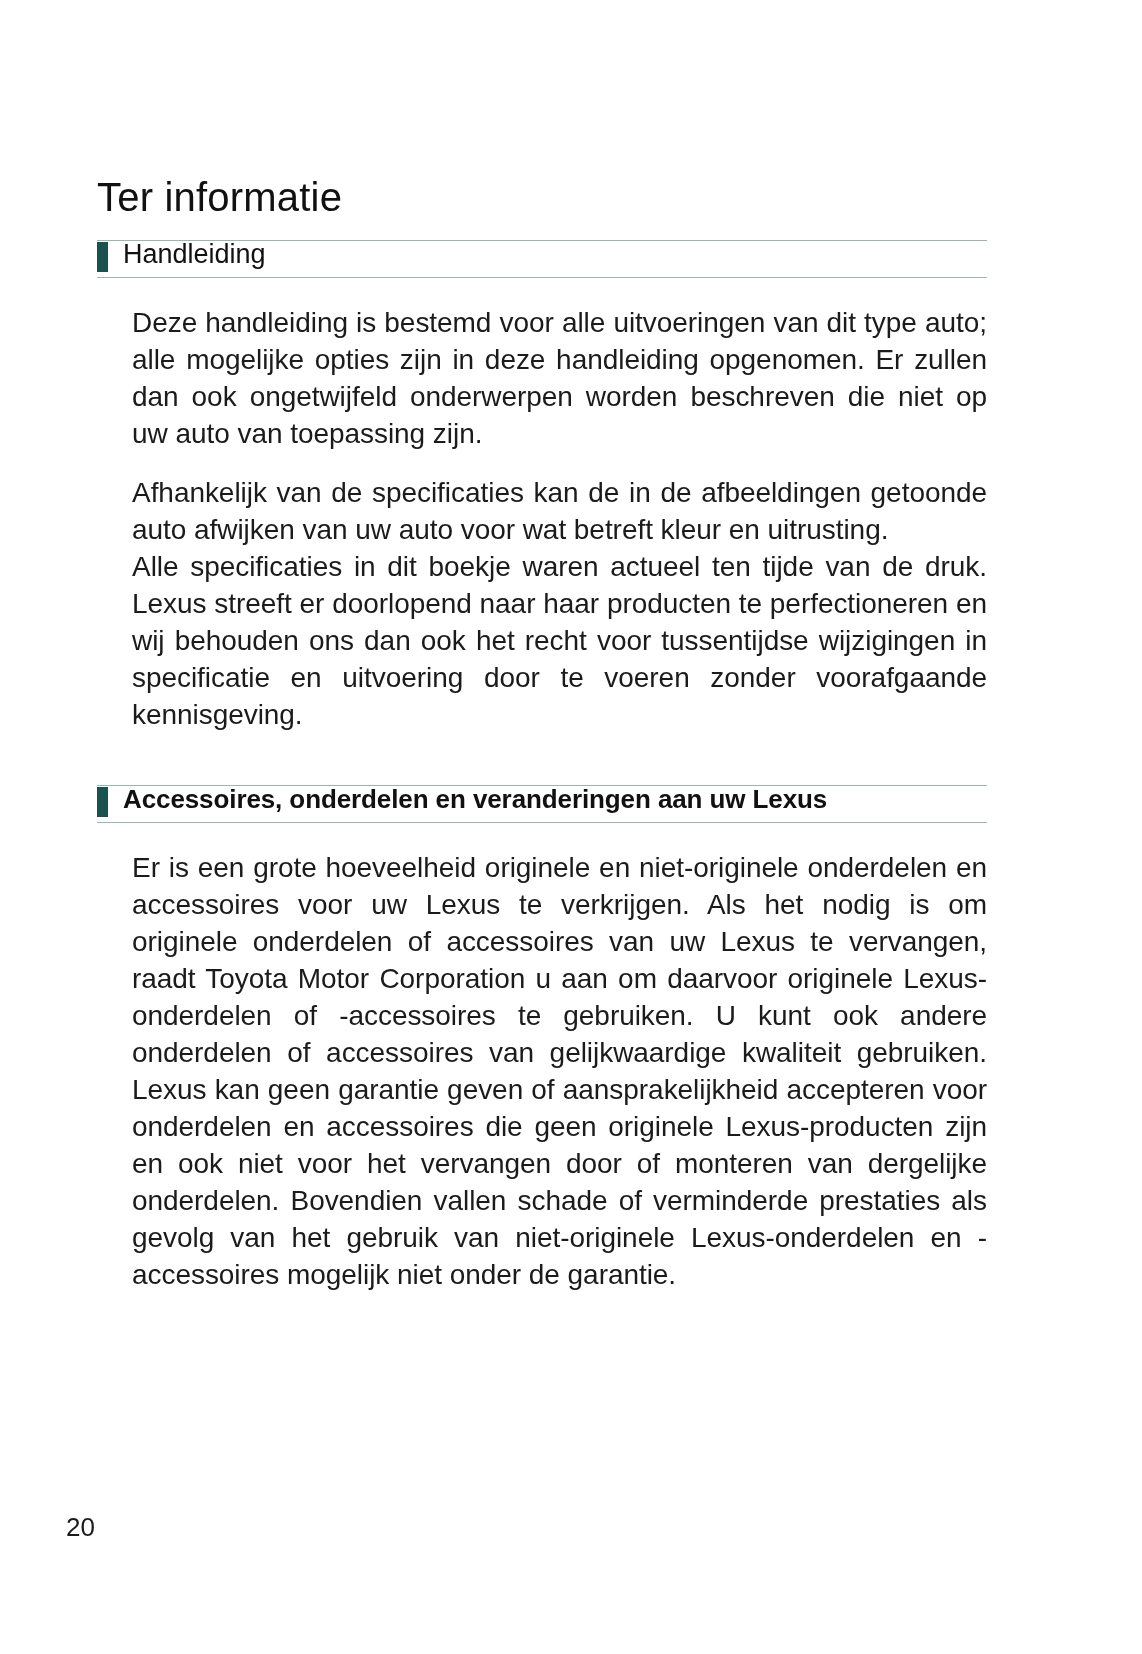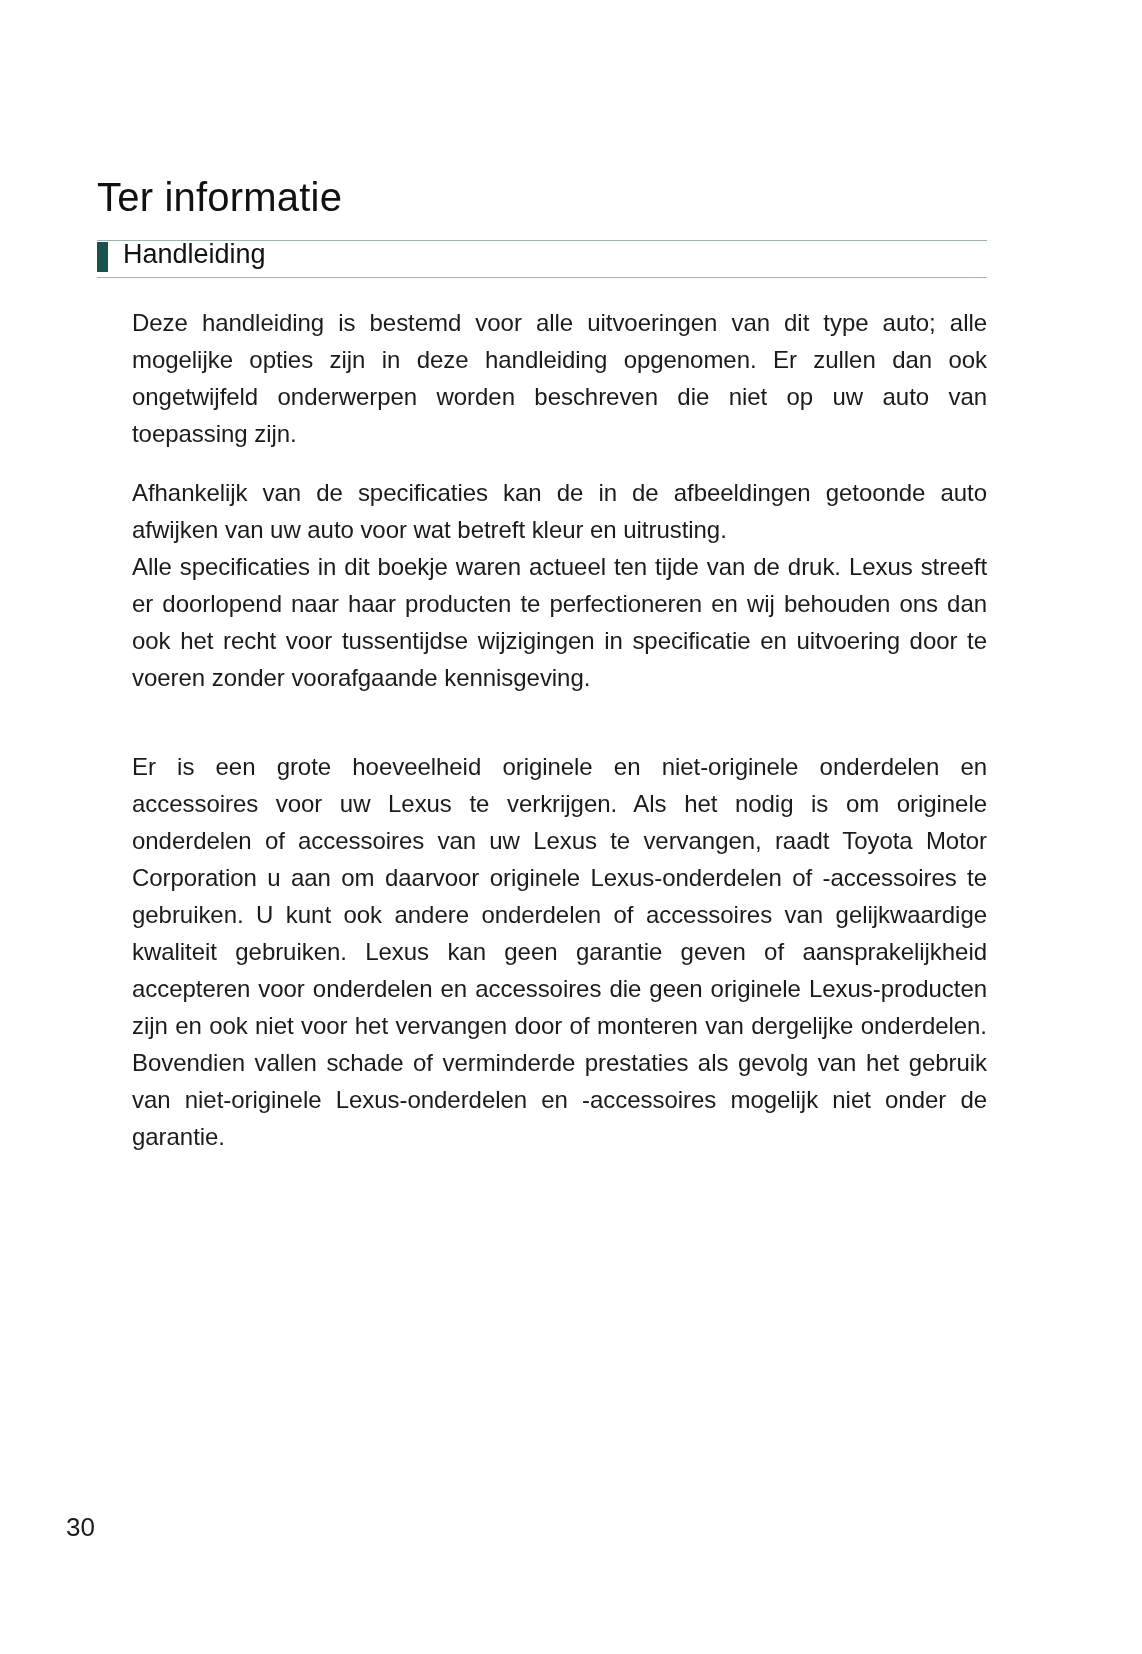--- a/index.html
+++ b/index.html
@@ -69,21 +69,21 @@
     white-space: nowrap;
   }
   .section-header.bold .section-title {
     font-weight: 700;
     font-size: 26px;
     letter-spacing: -0.1px;
   }
 
   
   .para {
-    font-size: 24px;
+    font-size: 28px;
     line-height: 37px;
     color: #1b1b1b;
     margin: 0 0 22px 0;
     padding-left: 35px;
     text-align: justify;
     text-justify: inter-word;
     hyphens: manual;
     letter-spacing: -0.05px;
   }
   .para.last {
@@ -121,20 +121,24 @@
     </div>
 
     <p class="para">Deze handleiding is bestemd voor alle uitvoeringen van dit type auto; alle mogelijke opties zijn in deze handleiding opgenomen. Er zullen dan ook ongetwijfeld onder­werpen worden beschreven die niet op uw auto van toepassing zijn.</p>
 
     <p class="para last">Afhankelijk van de specificaties kan de in de afbeeldingen getoonde auto afwijken van uw auto voor wat betreft kleur en uitrusting.</p>
 
     <p class="para">Alle specificaties in dit boekje waren actueel ten tijde van de druk. Lexus streeft er doorlopend naar haar producten te perfectioneren en wij behouden ons dan ook het recht voor tussentijdse wijzigingen in specificatie en uitvoering door te voeren zonder voorafgaande kennisgeving.</p>
 
     <div class="block-gap"></div>
 
+    <div class="section-header bold">
+      <span class="tab"></span>
+      <span class="section-title">Accessoires, onderdelen en veranderingen aan uw Lexus</span>
+    </div>
 
     <p class="para last">Er is een grote hoeveelheid originele en niet-originele onderdelen en accessoires voor uw Lexus te verkrijgen. Als het nodig is om originele onderdelen of accessoi­res van uw Lexus te vervangen, raadt Toyota Motor Corporation u aan om daarvoor originele Lexus-onderdelen of -accessoires te gebruiken. U kunt ook andere onderdelen of accessoires van gelijkwaardige kwaliteit gebruiken. Lexus kan geen garantie geven of aansprakelijkheid accepteren voor onderdelen en accessoires die geen originele Lexus-producten zijn en ook niet voor het vervangen door of monteren van dergelijke onderdelen. Bovendien vallen schade of verminderde prestaties als gevolg van het gebruik van niet-originele Lexus-onderdelen en -accessoires mogelijk niet onder de garantie.</p>
 
   </div>
 
-  <div class="page-number">30</div>
+  <div class="page-number">20</div>
 
 </div>
 
 </body></html>

